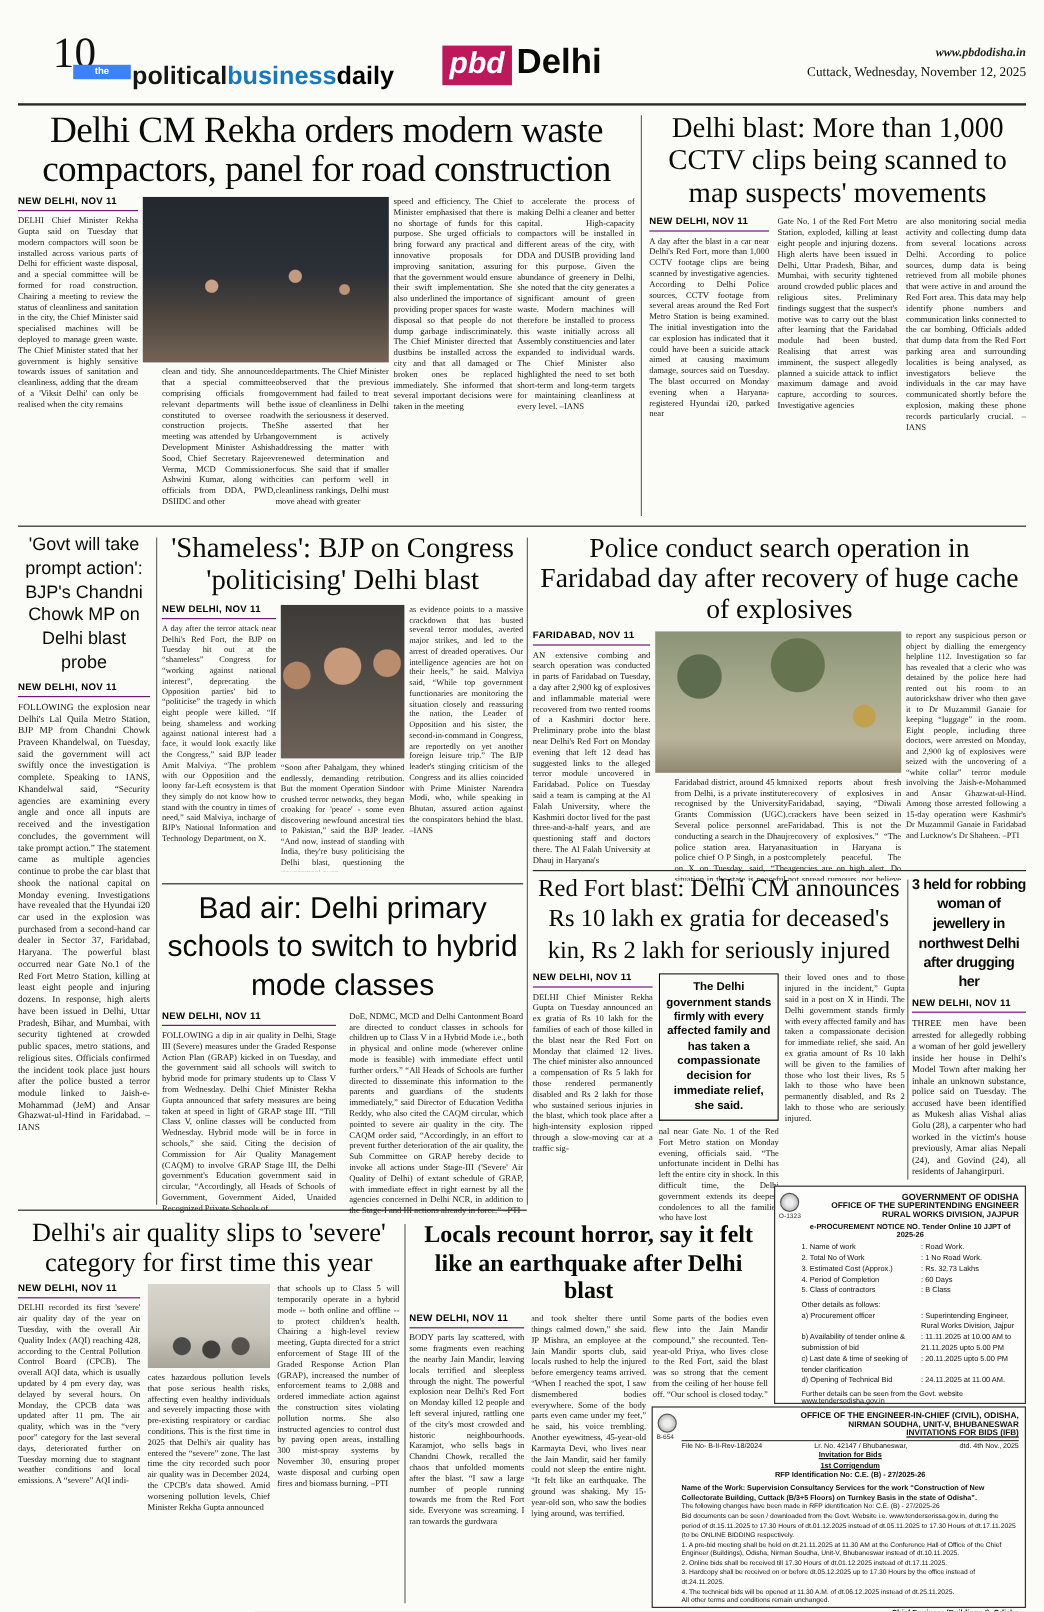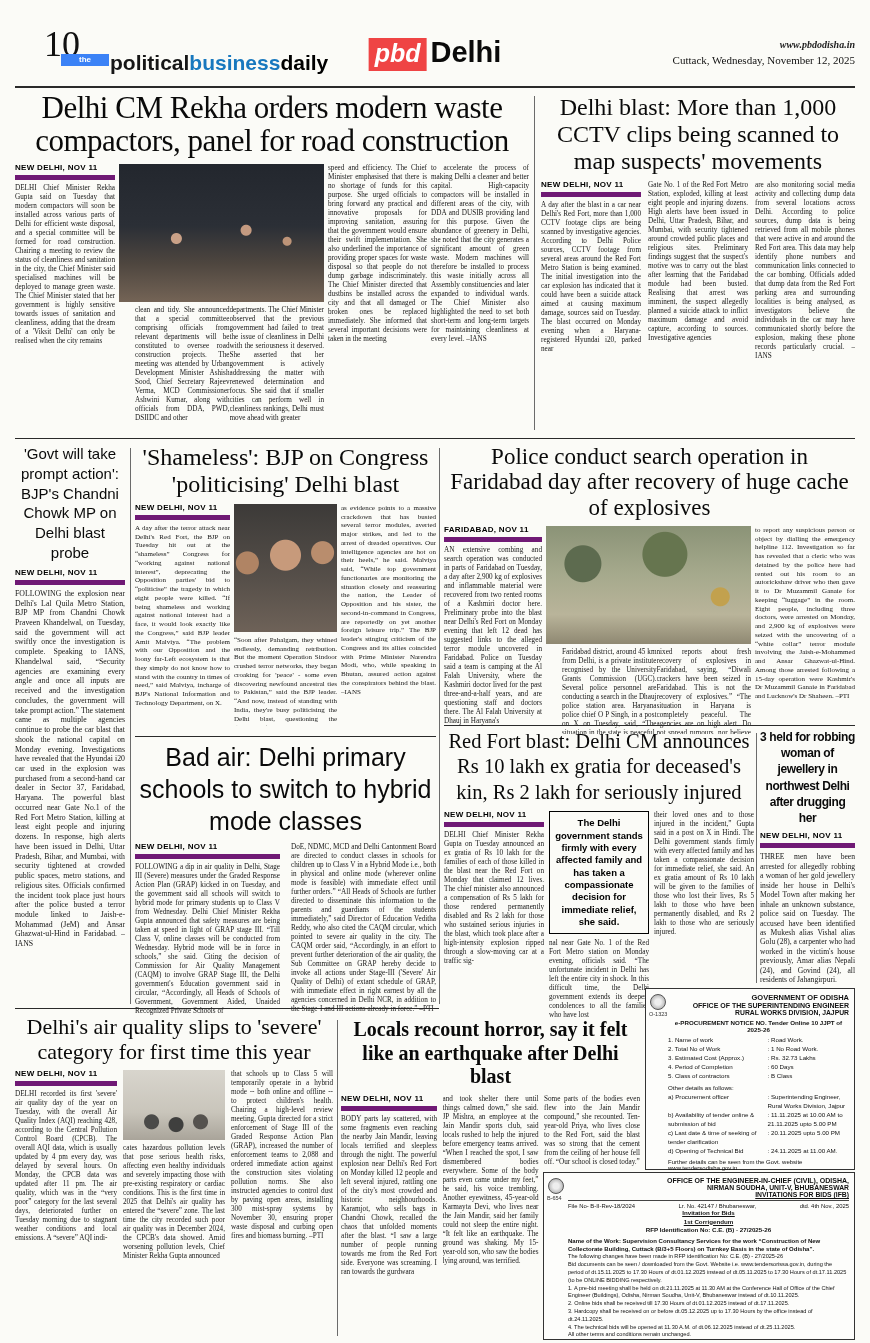--- a/index.html
+++ b/index.html
@@ -8,21 +8,21 @@
   
   .masthead{position:absolute;left:15px;top:24px;width:840px;height:58px;}
   .pageno{position:absolute;left:0;top:2px;font:400 36px/1 "Liberation Serif",serif;color:#111;margin-left:29px;}
   .logo{position:absolute;left:46px;top:20px;white-space:nowrap;}
   .logo-the{display:inline-block;background:#3b82f6;color:#fff;font:bold 8px/1 "Liberation Sans",sans-serif;
             padding:2px 18px;vertical-align:8px;margin-right:1px;margin-top:10px;}
   .logo-pol{font:bold 21px/1 "Liberation Sans",sans-serif;color:#161616;}
   .logo-biz{font:bold 21px/1 "Liberation Sans",sans-serif;color:#1878be;}
   .logo-daily{font:bold 21px/1 "Liberation Sans",sans-serif;color:#000000;}
   .center-logo{position:absolute;left:50%;top:14px;transform:translateX(-50%);white-space:nowrap;}
-  .pbd-box{display:inline-block;background:#ef4444;color:#fff;font:bold italic 25px/1 "Liberation Sans",sans-serif;
+  .pbd-box{display:inline-block;background:#be185d;color:#fff;font:bold italic 25px/1 "Liberation Sans",sans-serif;
            padding:3px 6px 5px;}
   .pbd-city{font:bold 29px/1 "Liberation Sans",sans-serif;color:#0a0a0a;margin-left:4px;}
   .right-info{position:absolute;right:0;top:16px;text-align:right;}
   .web{font:bold italic 10px/1 "Liberation Serif",serif;color:#222;}
   .issue{font:400 11px/1 "Liberation Serif",serif;color:#111;margin-top:5px;}
   
   .hrule{position:absolute;height:1px;background:#2a2a2a;}
   .vrule{position:absolute;width:1px;background:#6b6b6b;}
   
   .art{position:absolute;}
@@ -31,21 +31,21 @@
   .hl-cctv{font-size:24px;line-height:1.12;}
   .hl-sham{font-size:24px;line-height:1.12;}
   .hl-far{font-size:23px;line-height:1.1;}
   .hl-red{font-size:20.5px;line-height:1.24;}
   .hl-air{font-size:22px;line-height:1.14;}
   .hl-loc{font-size:20px;line-height:1.18;font-weight:700;}
   .hl-govt{font-family:"Liberation Sans",sans-serif;font-size:15px;line-height:1.32;}
   .hl-badair{font-family:"Liberation Sans",sans-serif;font-size:25px;line-height:1.28;}
   .hl-3held{font-family:"Liberation Sans",sans-serif;font-size:12px;line-height:1.35;font-weight:700;letter-spacing:-0.4px;}
   .dateline{font:bold 8px/1 "Liberation Sans",sans-serif;letter-spacing:.3px;color:#000;
-            border-bottom:5px solid #701a75;padding-bottom:3px;margin-bottom:4px;}
+            border-bottom:1px solid #701a75;padding-bottom:3px;margin-bottom:4px;}
   .txt{font:400 7.2px/1.25 "Liberation Serif",serif;text-align:justify;color:#161616;}
   .body{display:flex;justify-content:space-between;overflow:hidden;}
   .col{overflow:hidden;}
   .midcols{display:flex;justify-content:space-between;margin-top:4px;margin-left:16px;}
   .photo{width:100%;}
   
   .ph-meeting{height:138px;background:
      radial-gradient(circle at 28% 54%, #caa187 5px, transparent 6px),
      radial-gradient(circle at 62% 48%, #c49a80 5px, transparent 6px),
      radial-gradient(circle at 82% 56%, #bd9478 4px, transparent 5px),

